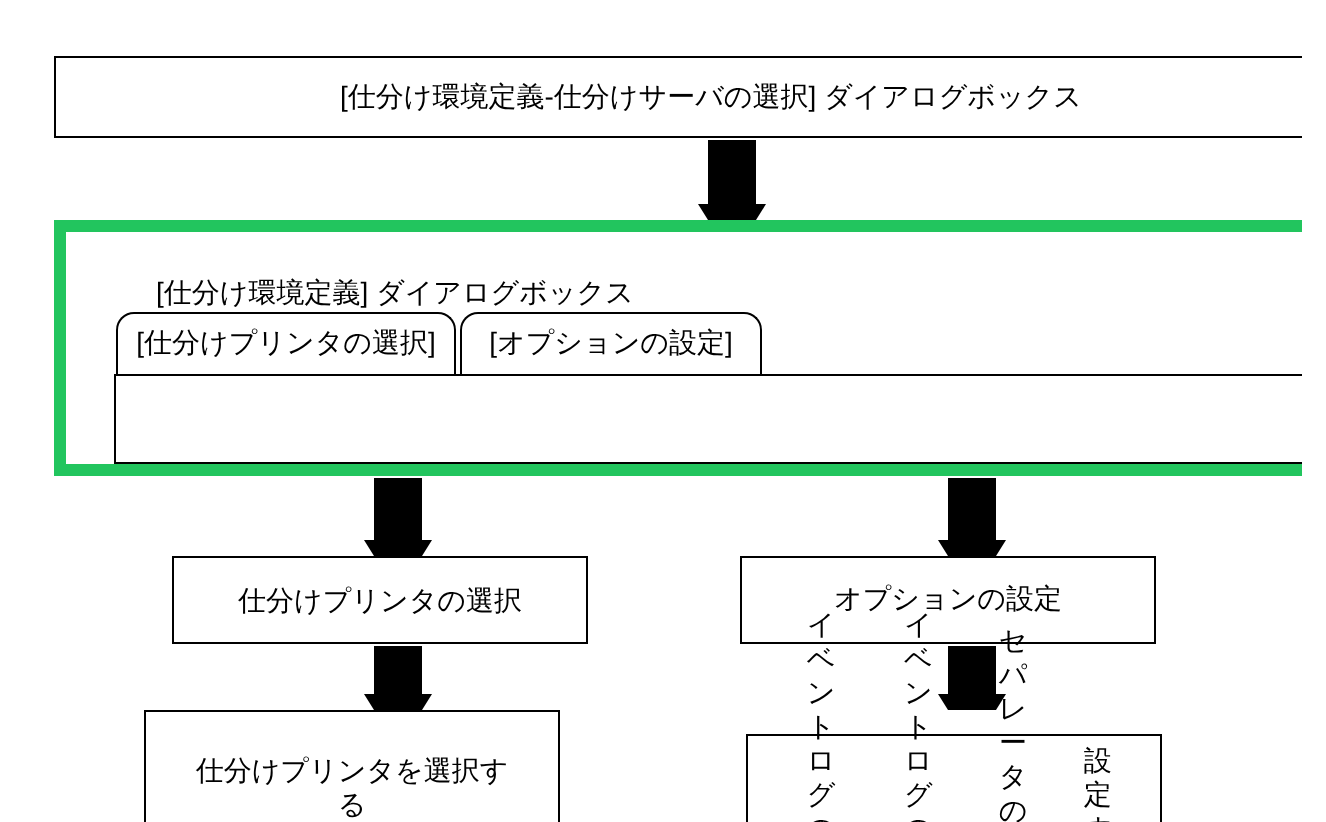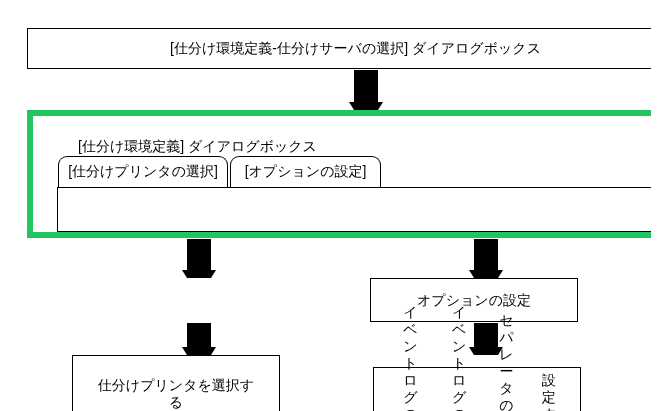--- a/index.html
+++ b/index.html
@@ -100,20 +100,23 @@
   <div>
     <div class="vline" style="left:163px; top:215px; height:31px;"></div>
     <div class="ahead" style="left:158px; top:246px;"></div>
   </div>
 
   <div>
     <div class="vline" style="left:450px; top:215px; height:31px;"></div>
     <div class="ahead" style="left:445px; top:246px;"></div>
   </div>
 
+  <div class="node" style="left:62px; top:254px; width:208px; height:44px;">
+    <span>仕分けプリンタの選択</span>
+  </div>
 
   <div class="node" style="left:346px; top:254px; width:208px; height:44px;font-family:Liberation Serif, serif;">
     <span>オプションの設定</span>
   </div>
 
   <div>
     <div class="vline" style="left:163px; top:299px; height:24px;"></div>
     <div class="ahead" style="left:158px; top:323px;"></div>
   </div>
 

